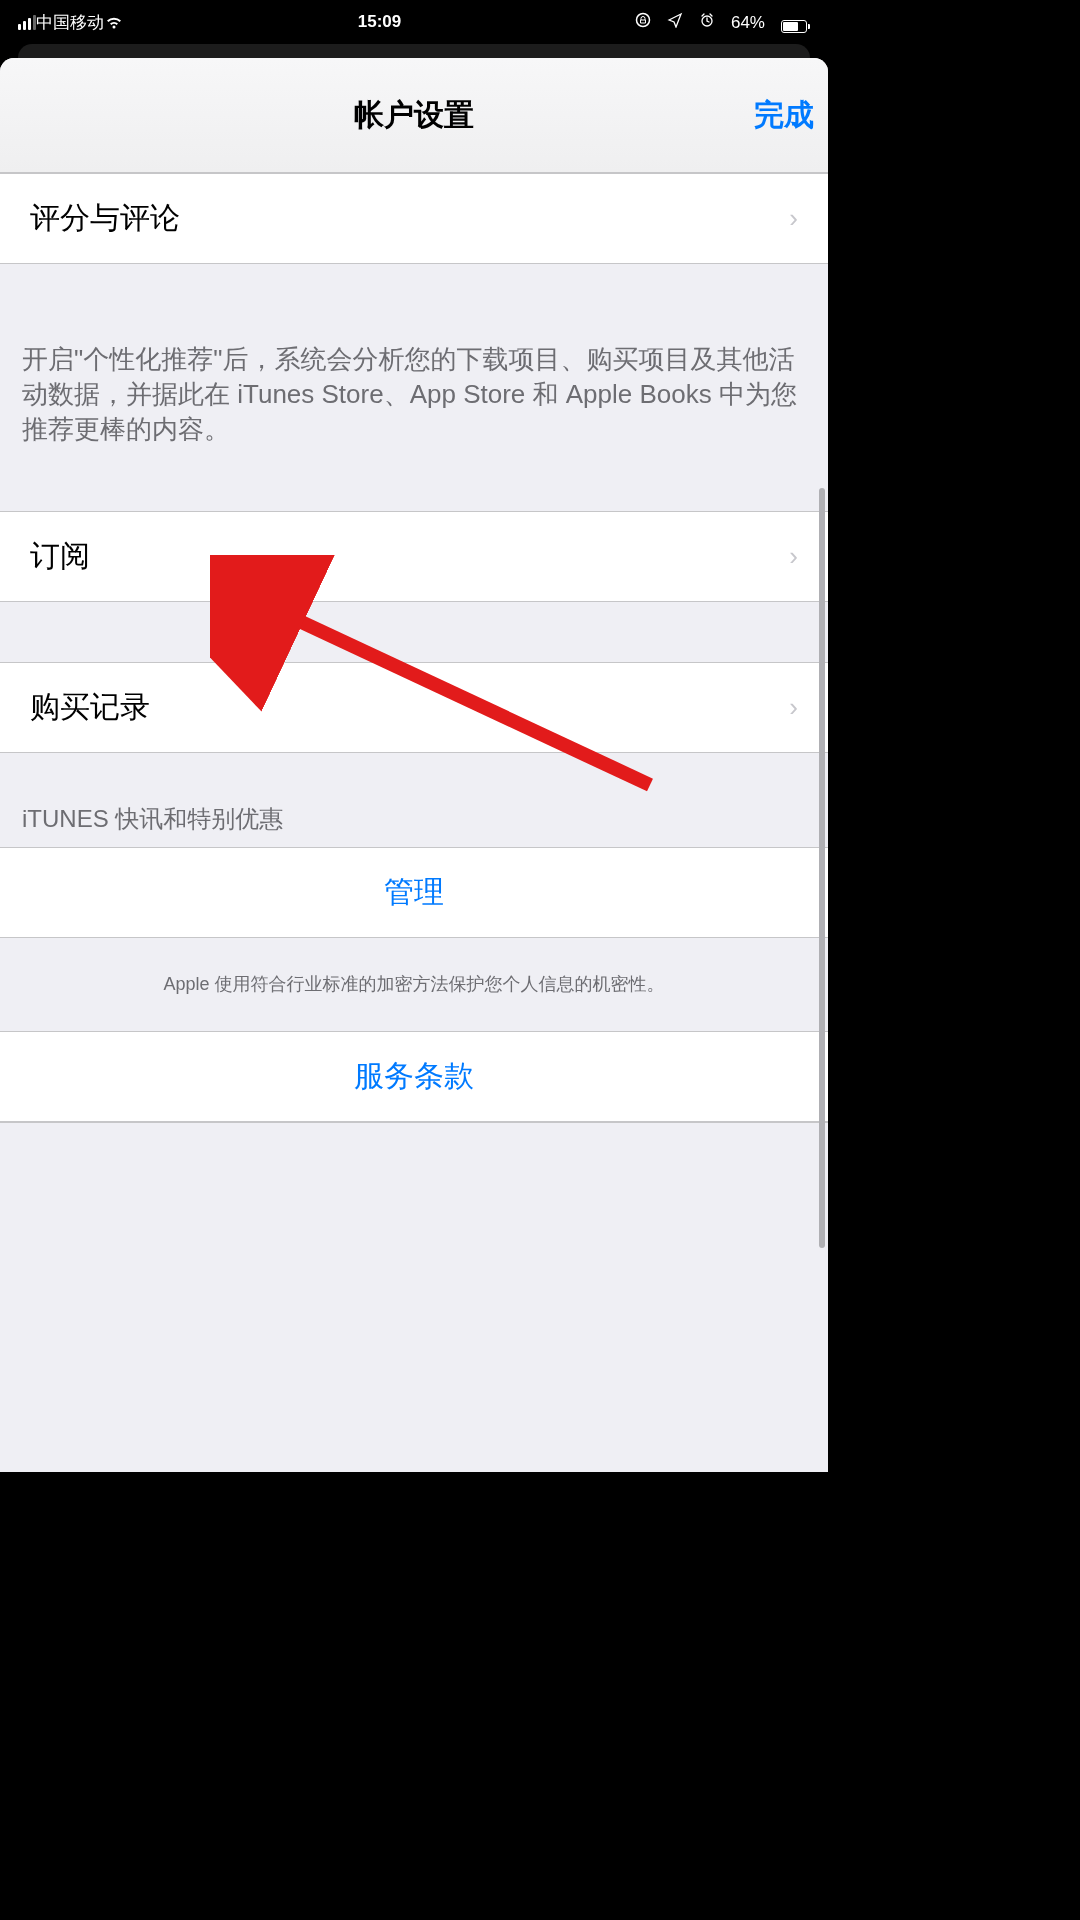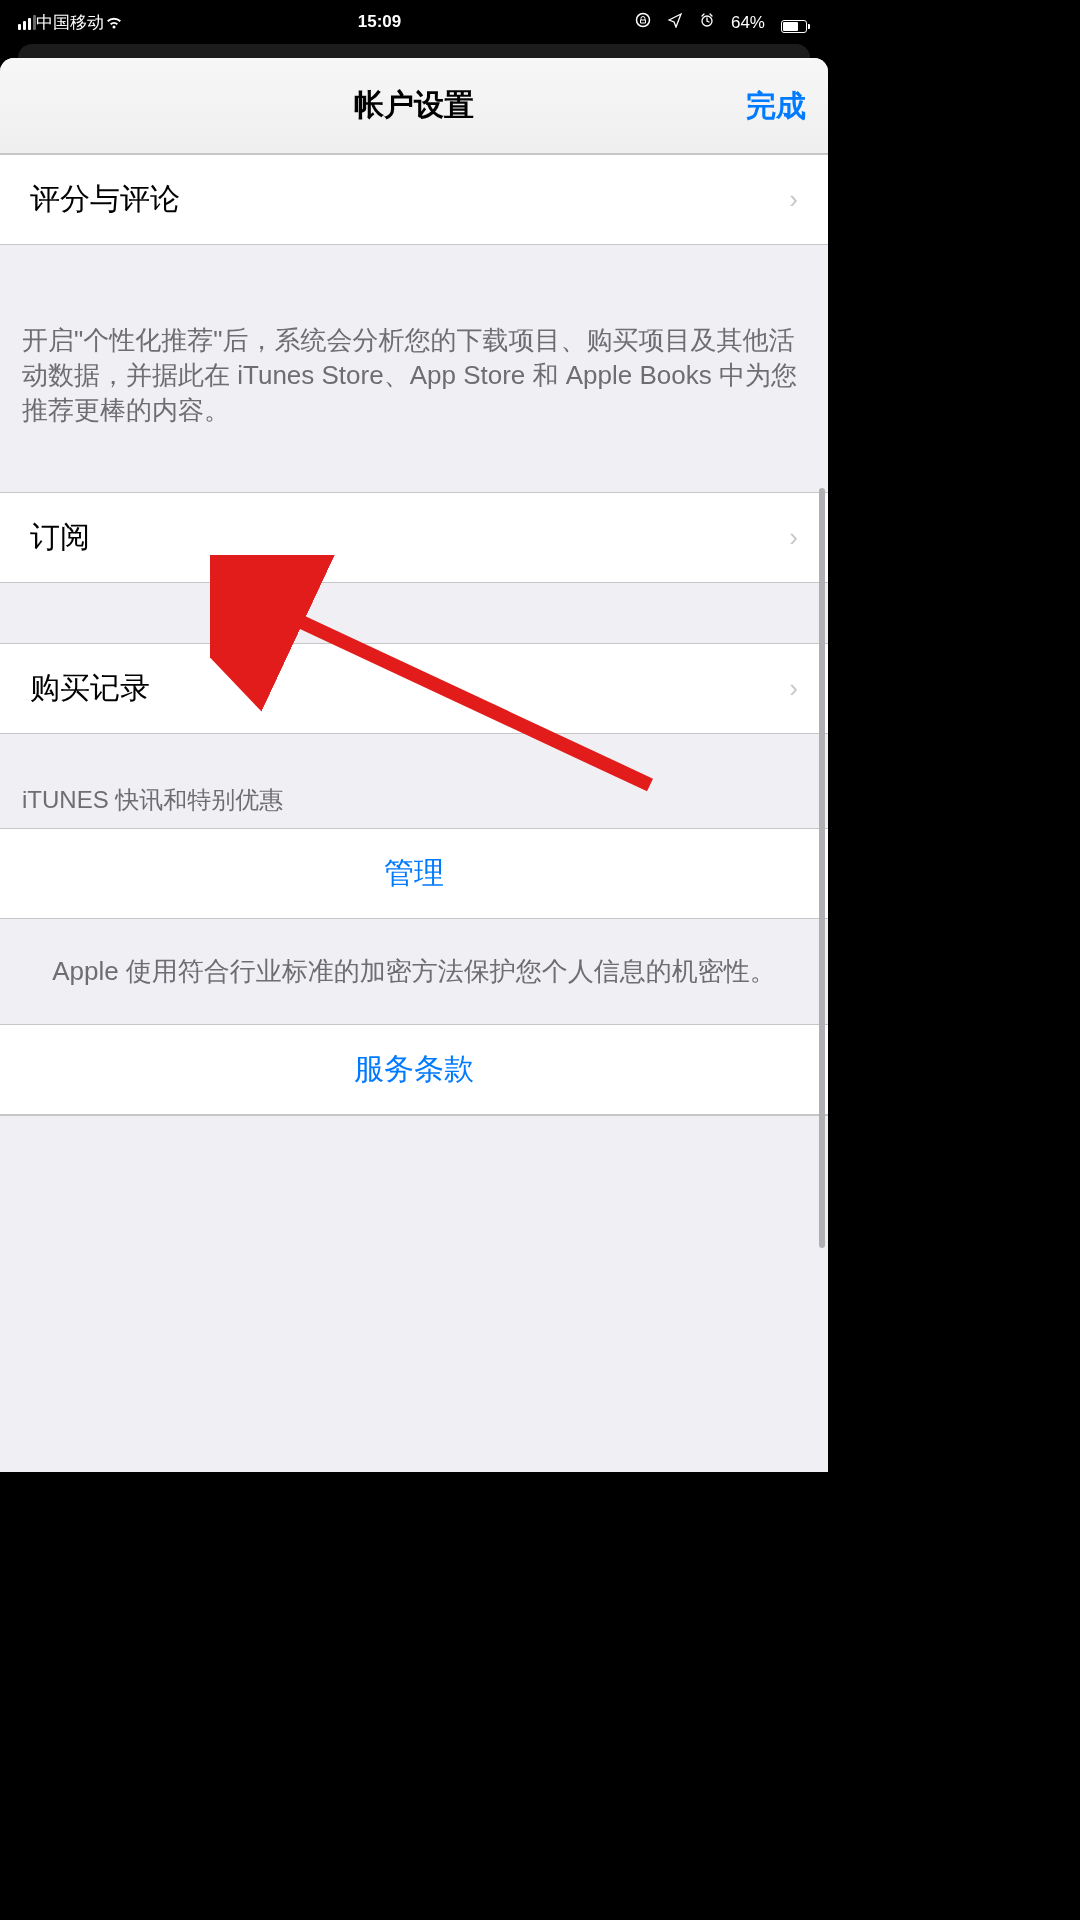--- a/index.html
+++ b/index.html
@@ -45,31 +45,31 @@
       margin: 0 18px;
     }
     .sheet {
       position: absolute;
       top: 58px; left: 0; right: 0; bottom: 0;
       background: #efeff4;
       border-radius: 14px 14px 0 0;
       overflow: hidden;
     }
     .sheet-header {
-      height: 96px;
+      height: 115px;
       background: linear-gradient(#f7f7f8,#efeff0);
       display: flex;
       align-items: center;
       justify-content: center;
       position: relative;
       border-bottom: 0.5px solid #c6c6c8;
     }
     .sheet-title { font-size: 30px; font-weight: 600; color:#000; }
     .done-btn {
-      position: absolute; right: 22px; top: 50%; transform: translateY(-50%);
+      position: absolute; right: 14px; top: 50%; transform: translateY(-50%);
       font-size: 30px; font-weight: 600; color: #007aff;
     }
     .content { background:#efeff4; }
     .cell {
       background: #fff;
       padding: 24px 30px;
       display: flex;
       align-items: center;
       justify-content: space-between;
       border-top: 0.5px solid #c6c6c8;
@@ -91,21 +91,21 @@
       font-size: 24px;
     }
     .toggle {
       width: 78px; height: 46px; border-radius: 23px; background:#34c759; position:relative;
     }
     .toggle-knob {
       position:absolute; right:2px; top:2px; width:42px; height:42px; border-radius:50%; background:#fff;
       box-shadow: 0 2px 4px rgba(0,0,0,.25);
     }
     .link-cell { text-align:center; justify-content:center; color:#007aff; font-size:30px; }
-    .center-note { text-align:center; padding: 34px 40px; color:#6d6d72; font-size:26px; line-height:1.4; }
+    .center-note { text-align:center; padding: 34px 40px; color:#6d6d72; font-size:18px; line-height:1.4; }
     .scrollbar {
       position:absolute; right:3px; top:430px; width:6px; height:760px; background:#b0b0b4; border-radius:3px;
     }
     .arrow {
       position:absolute; pointer-events:none; z-index:50;
     }
     .thin-sep { height:0; border-top:0.5px solid #c6c6c8; }
   </style>
 </head>
 <body>

